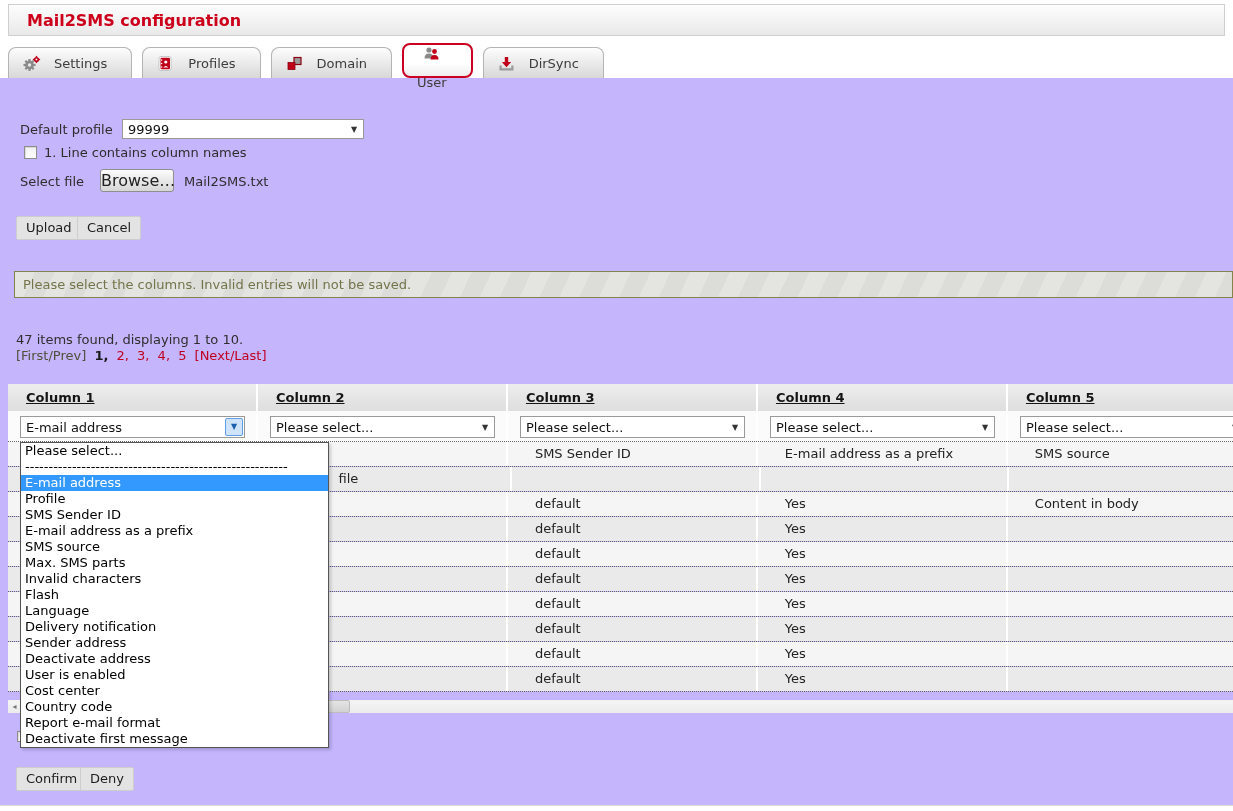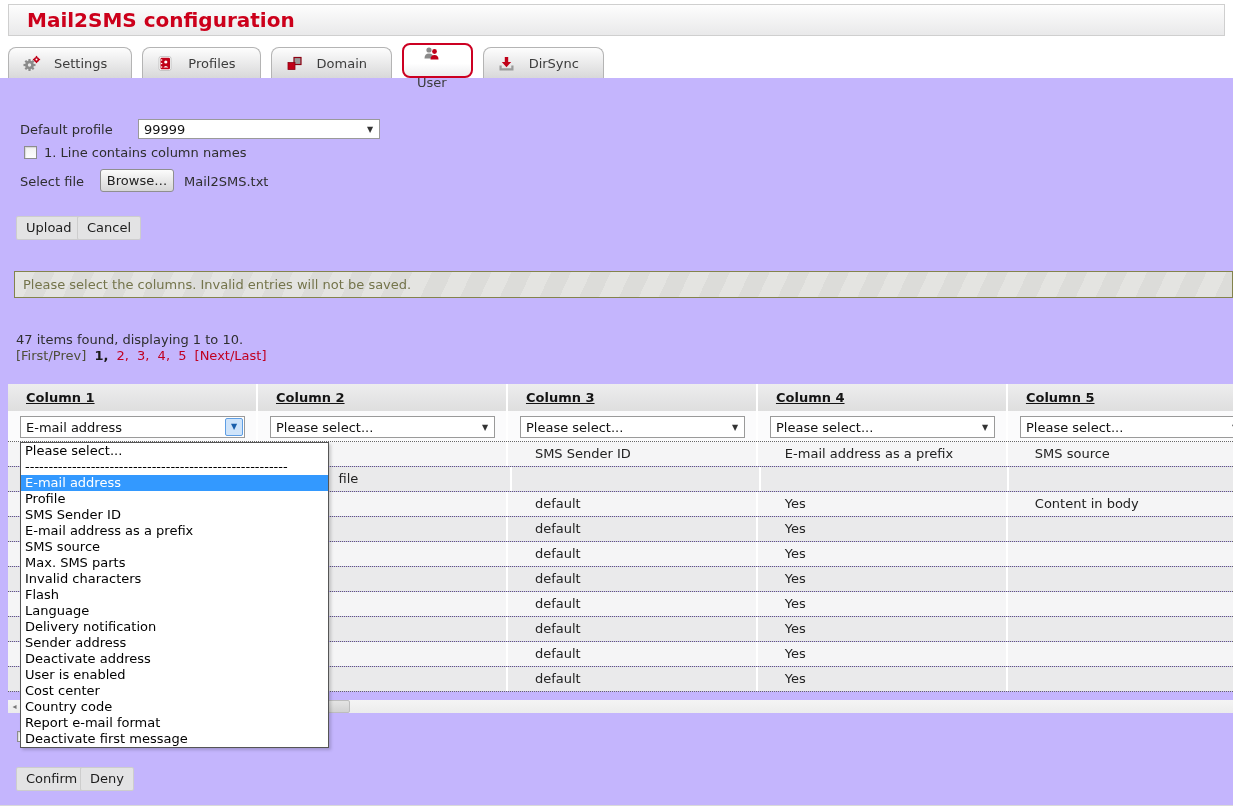--- a/index.html
+++ b/index.html
@@ -4,21 +4,21 @@
 <style>
   * { margin:0; padding:0; box-sizing:border-box; }
   html,body { width:1233px; height:811px; background:#ffffff;
     font-family:"DejaVu Sans","Liberation Sans",sans-serif; font-size:13px; color:#333; }
   #page { position:relative; width:1233px; height:811px; overflow:hidden; }
 
   
   .titlebar { position:absolute; left:8px; top:4px; width:1217px; height:32px;
     background:linear-gradient(#fdfdfd,#e9e9ea); border:1px solid #cfcfcf;
     display:flex; align-items:center; padding-left:18px; }
-  .titlebar h1 { font-size:20px; font-weight:bold; color:#cc001b; }
+  .titlebar h1 { font-size:16px; font-weight:bold; color:#cc001b; }
 
   
   .tabs { position:absolute; left:8px; top:44px; height:34px; display:flex; align-items:flex-end; gap:10px; z-index:2; }
   .tab { height:31px; display:flex; align-items:center; gap:13px; padding:0 24px 0 13px;
     border:1px solid #b4b4b4; border-bottom:none; border-radius:8px 8px 0 0;
     background:linear-gradient(#fdfdfd,#d8d8d9); color:#3c3c3c; cursor:default; }
   .tab.active { height:35px; border:2px solid #cc0022; border-radius:8px;
     background:linear-gradient(#ffffff 60%,#ededee); position:relative; z-index:3;flex-direction:column; }
   .tab .ticon { width:19px; height:17px; display:inline-block; }
 
@@ -37,21 +37,21 @@
     border-radius:2px; height:18px; line-height:16px; margin-right:1px; }
 
   .checkbox { position:absolute; width:13px; height:13px; background:linear-gradient(#f2f2f2,#fdfdfd);
     border:1px solid #8d8d8d; box-shadow:inset 1px 1px 1px rgba(0,0,0,0.12); }
   .checkbox.small { width:11px; height:11px; }
 
   .btn { position:absolute; background:#e3e3e4; border:1px solid #cdcdcd; border-radius:2px;
     color:#1c1c1c; font-size:13px; padding:3px 9px 4px; line-height:15px; cursor:pointer;
     font-family:"DejaVu Sans","Liberation Sans",sans-serif; }
   .btn-browse { position:absolute; width:74px; height:23px; border:1px solid #8f8f8f; border-radius:3px;
-    background:linear-gradient(#fcfcfc,#d6d6d6); font-size:13px; color:#222; cursor:pointer;
+    background:linear-gradient(#fcfcfc,#d6d6d6); font-size:16px; color:#222; cursor:pointer;
     font-family:"DejaVu Sans","Liberation Sans",sans-serif; }
 
   
   .statusbar { position:absolute; left:14px; top:193px; width:1219px; height:27px;
     border:1px solid #83834c;
     background:repeating-linear-gradient(115deg,#e4e4e1 0 18px,#dcdcd9 18px 36px);
     display:flex; align-items:center; padding-left:8px; color:#74744b; }
 
   
   .summary { position:absolute; left:16px; top:254px; color:#2e2e2e; }
@@ -175,21 +175,21 @@
           <path d="M2.5,10.5 v5 h14 v-5 h-2.2 v2.8 h-9.6 v-2.8 z" fill="#9a9a9a"></path>
         </svg>
       </span>
       <span>DirSync</span>
     </div>
   </div>
 
   <div class="panel">
 
     <span class="lbl" style="left:20px; top:44px;">Default profile</span>
-    <div class="selbox" style="position:absolute; left:122px; top:41px; width:242px;margin-left:16px;">
+    <div class="selbox" style="position:absolute; left:122px; top:41px; width:242px;">
       <span class="val">99999</span>
       <span class="arr">▼</span>
     </div>
 
     <span class="checkbox" style="left:24px; top:68px;"></span>
     <span class="lbl" style="left:44px; top:67px;">1. Line contains column names</span>
 
     <span class="lbl" style="left:20px; top:96px;">Select file</span>
     <button class="btn-browse" style="left:100px; top:91px;">Browse…</button>
     <span class="lbl" style="left:184px; top:96px;">Mail2SMS.txt</span>

